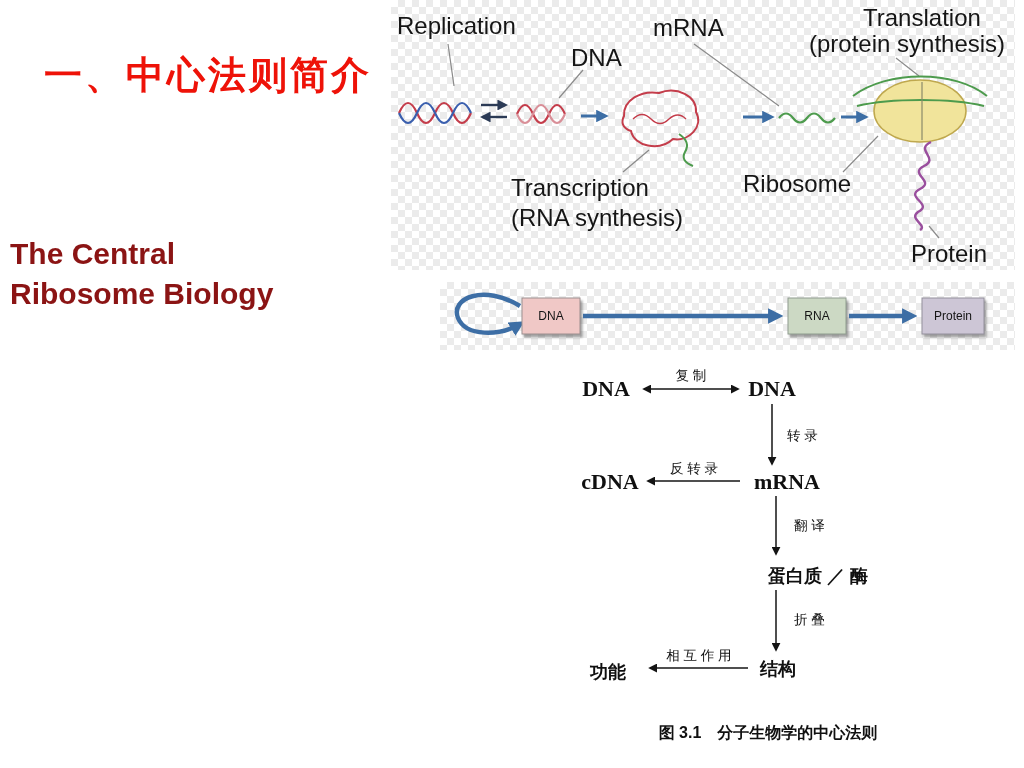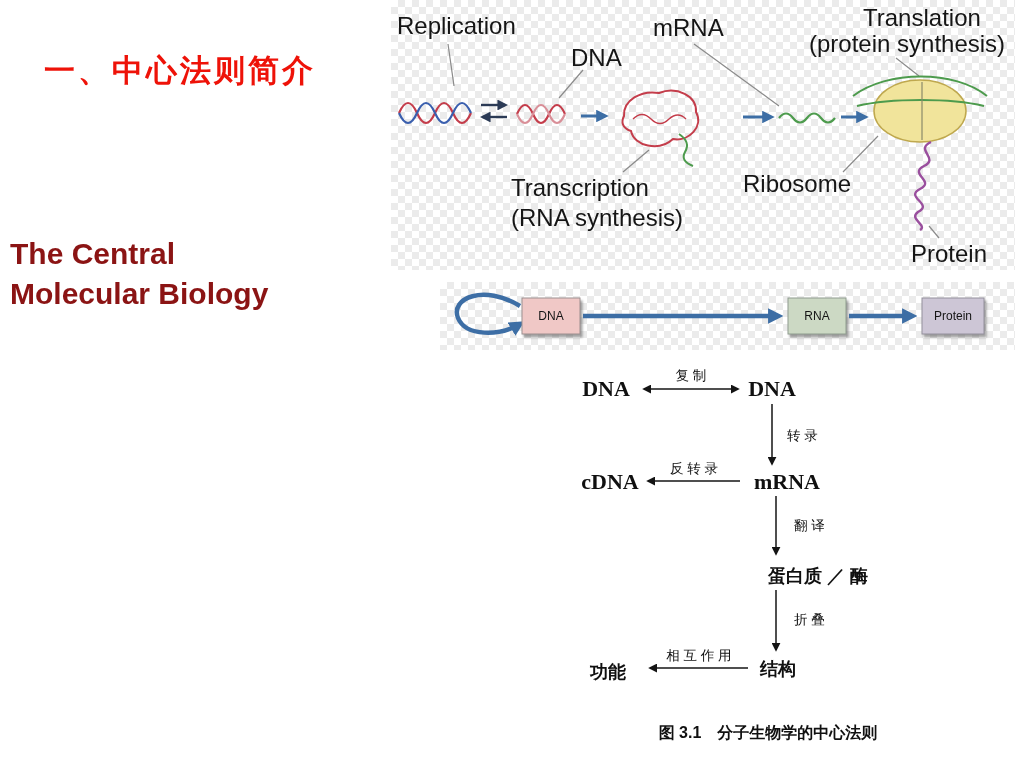--- a/index.html
+++ b/index.html
@@ -2,21 +2,21 @@
 <html style="--title-red: #ee1208; --subtitle-maroon: #8b1414; --arrow-blue: #3d6ea5;"><head>
 <meta charset="utf-8">
 <style>
   * { margin:0; padding:0; box-sizing:border-box; }
   html,body { width:1024px; height:768px; background:#fff; }
   body { font-family:"Liberation Sans",sans-serif; }
   .slide { position:relative; width:1024px; height:768px; background:#fff; overflow:hidden; }
 
   .title-cn {
     position:absolute; left:44px; top:50px;
-    font-size:31px; font-weight:bold; letter-spacing:3px;
+    font-size:38px; font-weight:bold; letter-spacing:3px;
     color:var(--title-red,#ee1208);
     font-family:"Liberation Sans",sans-serif;
   }
   .subtitle {
     position:absolute; left:10px; top:234px;
     font-size:30px; font-weight:bold; line-height:40px;
     color:var(--subtitle-maroon,#8b1414);
   }
 
   .checker {
@@ -40,21 +40,21 @@
 </style>
 </head>
 <body>
 
 <div class="slide">
 
   <div class="title-cn">一、中心法则简介</div>
 
   <div class="subtitle">
     <div>The Central</div>
-    <div>Molecular Biology</div>
+    <div>Ribosome Biology</div>
   </div>
 
   <div class="top-diagram checker">
     <svg width="624" height="270" viewBox="0 0 624 270">
       <defs>
         <marker id="ab" viewBox="0 0 10 10" refX="7" refY="5" markerWidth="4.2" markerHeight="4.2" orient="auto-start-reverse">
           <path d="M0,0 L10,5 L0,10 z" fill="#3d6ea5"></path>
         </marker>
         <marker id="ad" viewBox="0 0 10 10" refX="7" refY="5" markerWidth="4.5" markerHeight="4.5" orient="auto-start-reverse">
           <path d="M0,0 L10,5 L0,10 z" fill="#2b3a55"></path>

